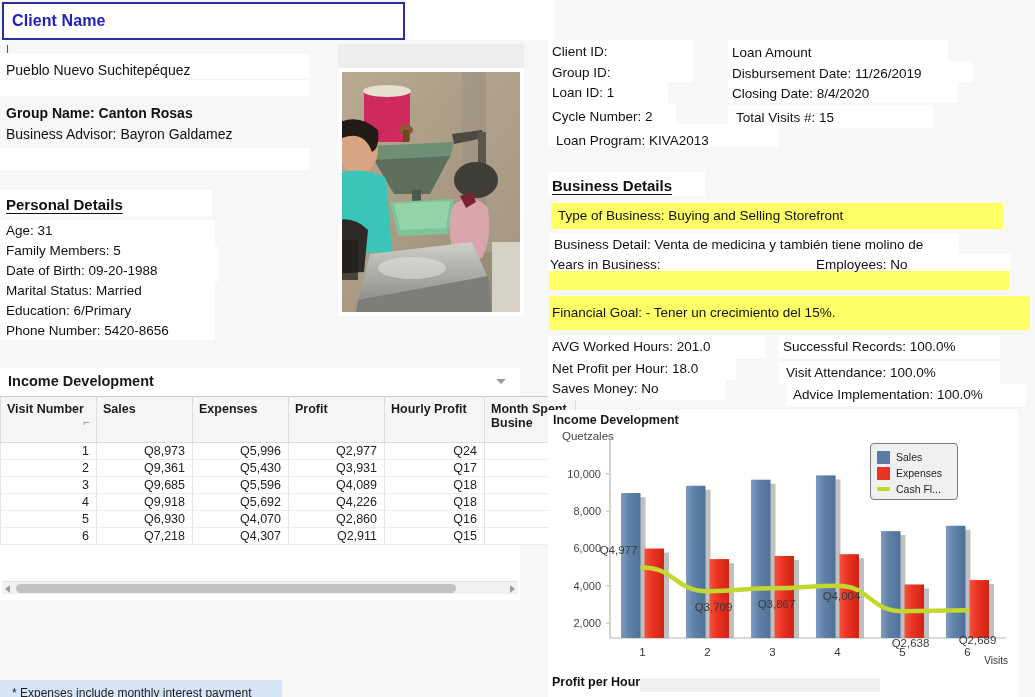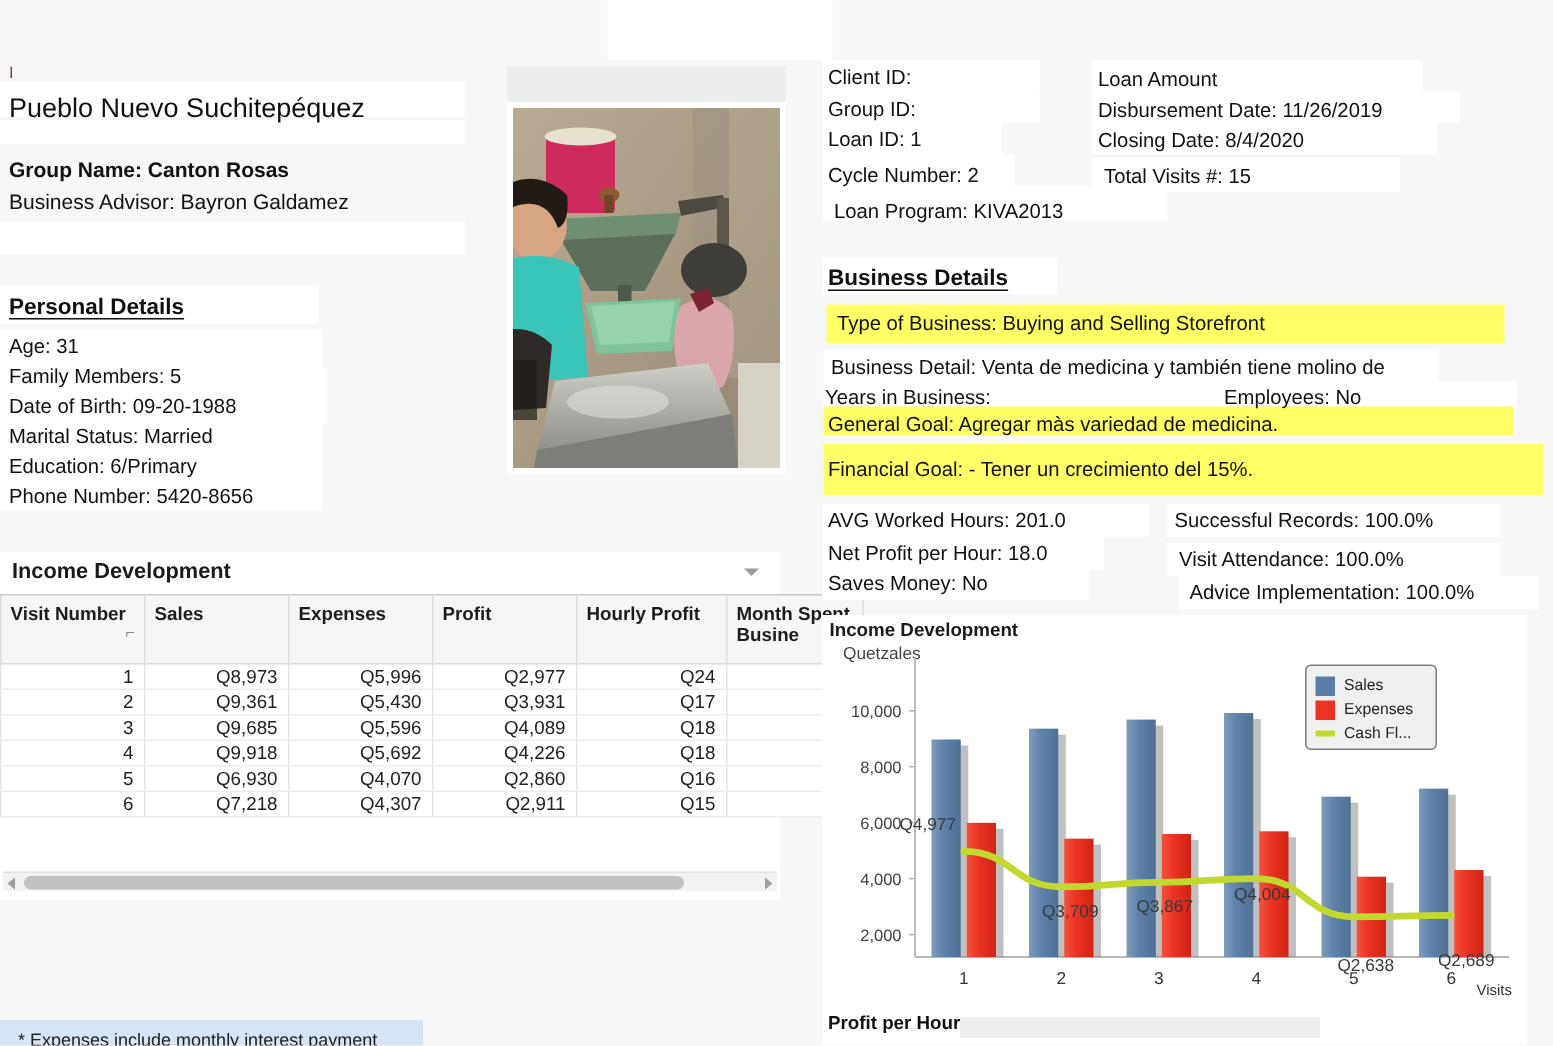--- a/index.html
+++ b/index.html
@@ -28,21 +28,21 @@
   #header-white-strip {
     position:absolute; left:405px; top:0px; width:150px; height:40px; background:#ffffff;
   }
 
   
   #left-col { position:absolute; left:0; top:40px; width:540px; height:657px; }
 
   .lt { position:absolute; font-size:13.5px; color:#111; white-space:nowrap; }
 
   #loc-pipe { left:6px; top:3px; font-size:11px; color:#7a4a2a; }
-  #loc-city { left:6px; top:22px; font-size:18px; }
+  #loc-city { left:6px; top:22px; font-size:14px; }
   #white-b1 { position:absolute; left:0px; top:40px; width:310px; height:16px; background:#ffffff; }
   #white-b0 { position:absolute; left:0px; top:14px; width:310px; height:24px; background:#ffffff; }
   #group-name { left:6px; top:65px; font-size:14px; font-weight:bold; }
   #advisor    { left:6px; top:86px; font-size:14px; font-weight:normal; }
   #white-b2 { position:absolute; left:0px; top:108px; width:310px; height:22px; background:#ffffff; }
 
   #personal-title {
     left:6px; top:156px; font-size:15px; font-weight:bold;
     text-decoration:underline; text-underline-offset:3px;
   }
@@ -201,20 +201,23 @@
   #pph-white { position:absolute; left:8px; top:670px; width:470px; height:27px; background:#ffffff; }
   #pph-title { position:absolute; left:12px; top:675px; font-size:12.5px; font-weight:bold; color:#111; }
   #pph-gray { position:absolute; left:100px; top:678px; width:240px; height:14px; background:#efefef; }
 </style>
 </head>
 <body>
 
 <div id="page">
 
   <div id="header-white-strip"></div>
+  <div id="client-name-box">
+    <span id="client-name-text">Client Name</span>
+  </div>
 
   <div id="left-col">
 
     <div id="white-b0"></div>
     <div id="white-b1"></div>
     <div class="lt" id="loc-pipe">I</div>
     <div class="lt" id="loc-city">Pueblo Nuevo Suchitepéquez</div>
 
     <div class="lt" id="group-name">Group Name: Canton Rosas</div>
     <div class="lt" id="advisor">Business Advisor: Bayron Galdamez</div>
@@ -396,21 +399,20 @@
     <div class="hl" id="hl1"></div>
     <div class="wb" id="bdw1"></div>
     <div class="wb" id="bdw2"></div>
     <div class="hl" id="hl2"></div>
     <div class="hl" id="hl3"></div>
 
     <div class="rt" id="b0">Type of Business: Buying and Selling Storefront</div>
     <div class="rt" id="b1">Business Detail: Venta de medicina y también tiene molino de</div>
     <div class="rt" id="b2">Years in Business:</div>
     <div class="rt" id="b3">Employees: No</div>
-    <div class="rt" id="b4">General Goal: Agregar màs variedad de medicina.</div>
     <div class="rt" id="b5">Financial Goal:  - Tener un crecimiento del 15%.</div>
 
     <div class="wb" id="mw1"></div>
     <div class="wb" id="mw2"></div>
     <div class="wb" id="mw3"></div>
     <div class="wb" id="mw4"></div>
     <div class="wb" id="mw5"></div>
     <div class="wb" id="mw6"></div>
 
     <div class="rt" id="m0">AVG Worked Hours: 201.0</div>

